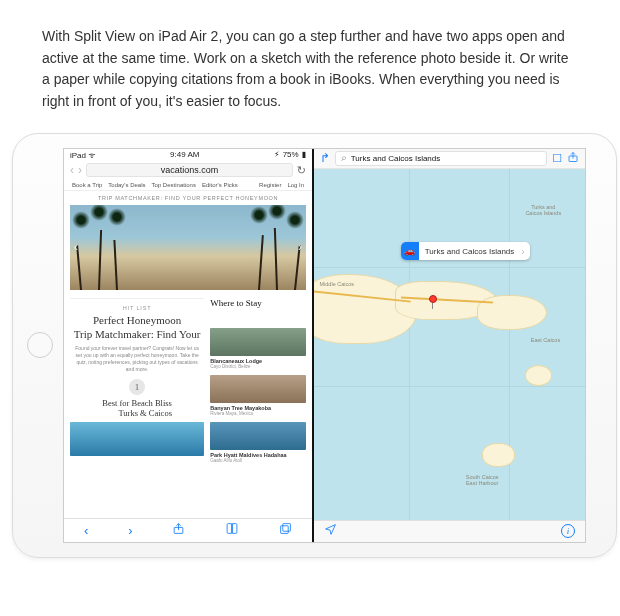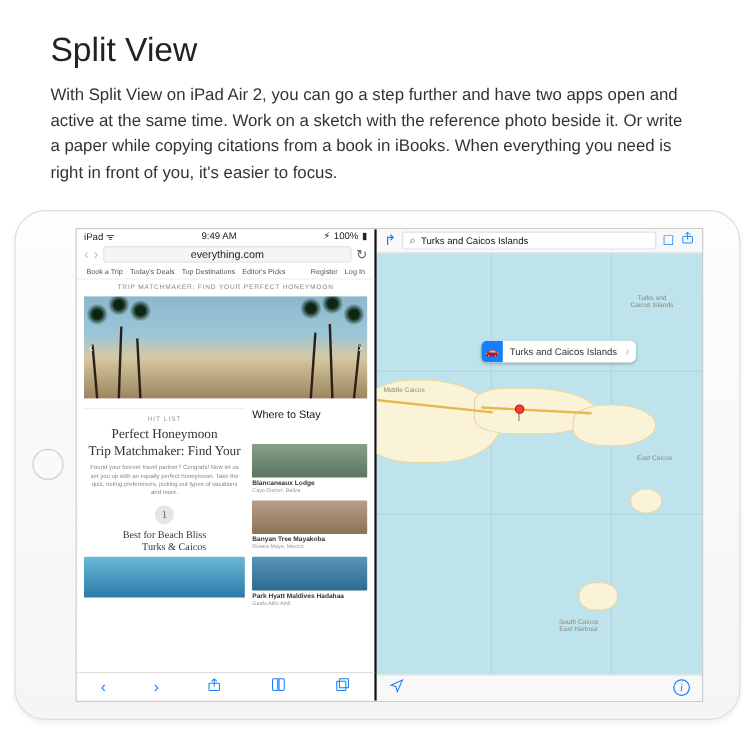--- a/index.html
+++ b/index.html
@@ -31,21 +31,21 @@
   .hero-arrows { position:absolute; top:50%; transform:translateY(-50%); width:100%; display:flex; justify-content:space-between; padding:0 4px; color:#fff; font-size:12px; opacity:.85; }
   .lower { flex:1; display:flex; gap:6px; padding:8px 6px 0; overflow:hidden; position:relative; }
   .col-main { flex:1.4; display:flex; flex-direction:column; align-items:center; border-top:1px solid #eee; padding-top:6px; }
   .col-side { flex:1; display:flex; flex-direction:column; gap:4px; }
   .hitlist { font-size:5.5px; letter-spacing:.15em; color:#999; margin-bottom:3px; }
   .article-title { font-family: Georgia, serif; font-size:11px; text-align:center; line-height:1.25; margin-bottom:4px; }
   .article-dek { font-size:5px; color:#888; text-align:center; line-height:1.4; margin-bottom:6px; padding:0 4px; }
   .num-badge { width:16px; height:16px; border-radius:50%; background:#e6e6e6; color:#666; font-size:9px; display:flex; align-items:center; justify-content:center; margin-bottom:3px; font-family:Georgia,serif; }
   .list-title { font-family:Georgia,serif; font-size:8.5px; text-align:right; line-height:1.2; margin-bottom:3px; }
   .thumb-small { height:34px; background:linear-gradient(#6ab8d8, #2a7aa8); border-radius:1px; width:100%; }
-  .side-heading { font-family:Liberation Sans, sans-serif; font-size:9px; color:#111; margin-bottom:16px; }
+  .side-heading { font-family:Liberation Serif, serif; font-size:9px; color:#111; margin-bottom:16px; }
   .side-card { display:flex; flex-direction:column; margin-bottom:2px; }
   .side-card .img { height:28px; border-radius:1px; }
   .side-card .img.a { background:linear-gradient(#859f89, #5d7560); }
   .side-card .img.b { background:linear-gradient(#b8a088, #8a7258); }
   .side-card .img.c { background:linear-gradient(#5a95ba, #2d6b8f); }
   .side-card .t { font-size:5.5px; font-weight:600; color:#333; margin-top:2px; }
   .side-card .s { font-size:4.5px; color:#999; }
   
   .safari-toolbar { height:24px; border-top:1px solid #e0e0e0; display:flex; justify-content:space-around; align-items:center; color:#157efb; font-size:13px; margin-top:auto; }
   
@@ -65,43 +65,42 @@
   .callout .txt { padding:0 7px 0 6px; }
   .callout .chv { padding-right:5px; color:#bbb; font-size:10px; }
   .map-label { position:absolute; font-size:5.5px; color:#8a8a7a; white-space:nowrap; text-align:center; line-height:1.1; }
   .maps-toolbar { height:22px; border-top:1px solid #e0e0e0; display:flex; justify-content:space-between; align-items:center; color:#157efb; font-size:13px; padding:0 10px; background:#f8f8f8; }
   .info-circle { width:14px; height:14px; border:1px solid #157efb; border-radius:50%; display:flex; align-items:center; justify-content:center; font-size:9px; font-style:italic; font-family:Georgia,serif; }
 </style>
 </head>
 <body>
 
 <div class="page">
-  <h1 class="heading">Split View</h1>
   <p class="body-text">With Split View on iPad Air 2, you can go a step further and have two apps open and active at the same time. Work on a sketch with the reference photo beside it. Or write a paper while copying citations from a book in iBooks. When everything you need is right in front of you, it's easier to focus.</p>
 
   <div class="ipad">
     <div class="home-button"></div>
 
     <div class="screen">
 
       <div class="pane left">
         <div class="statusbar">
           <span class="sb-l"><span>iPad</span> <span>ᯤ</span></span>
           <span>9:49 AM</span>
           <span class="sb-r">
               <span>⚡︎</span>
-              <span>100%</span>
+              <span>75%</span>
               <span>▮</span>
             </span>
         </div>
         <div class="navbar">
           <span class="nav-arrow">‹</span>
           <span class="nav-arrow">›</span>
           <div class="addr">
-              <span>everything.com</span>
+              <span>vacations.com</span>
             </div>
           <span class="reload">↻</span>
         </div>
         <div class="site-bar">
           <div class="links">
             <span>Book a Trip</span>
             <span>Today's Deals</span>
             <span>Top Destinations</span>
             <span>Editor's Picks</span>
           </div>

